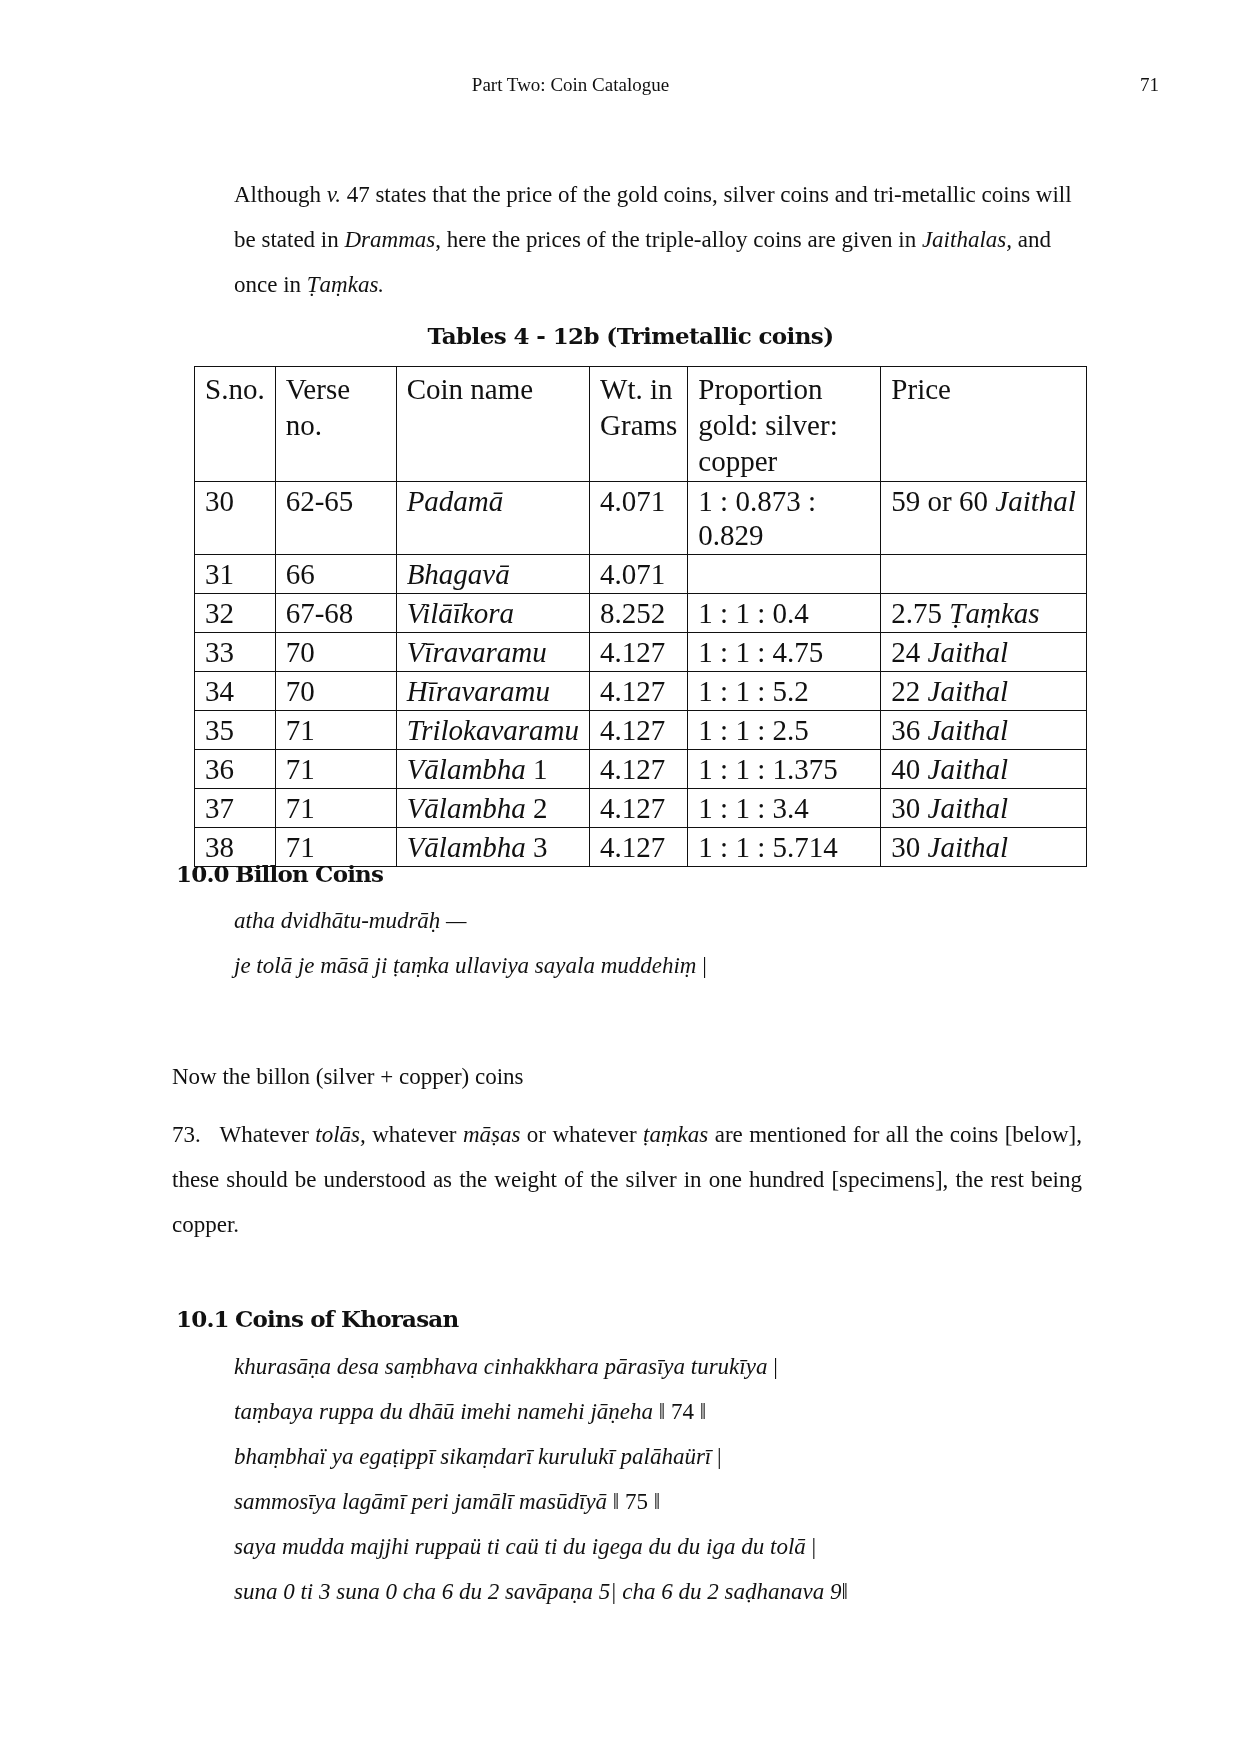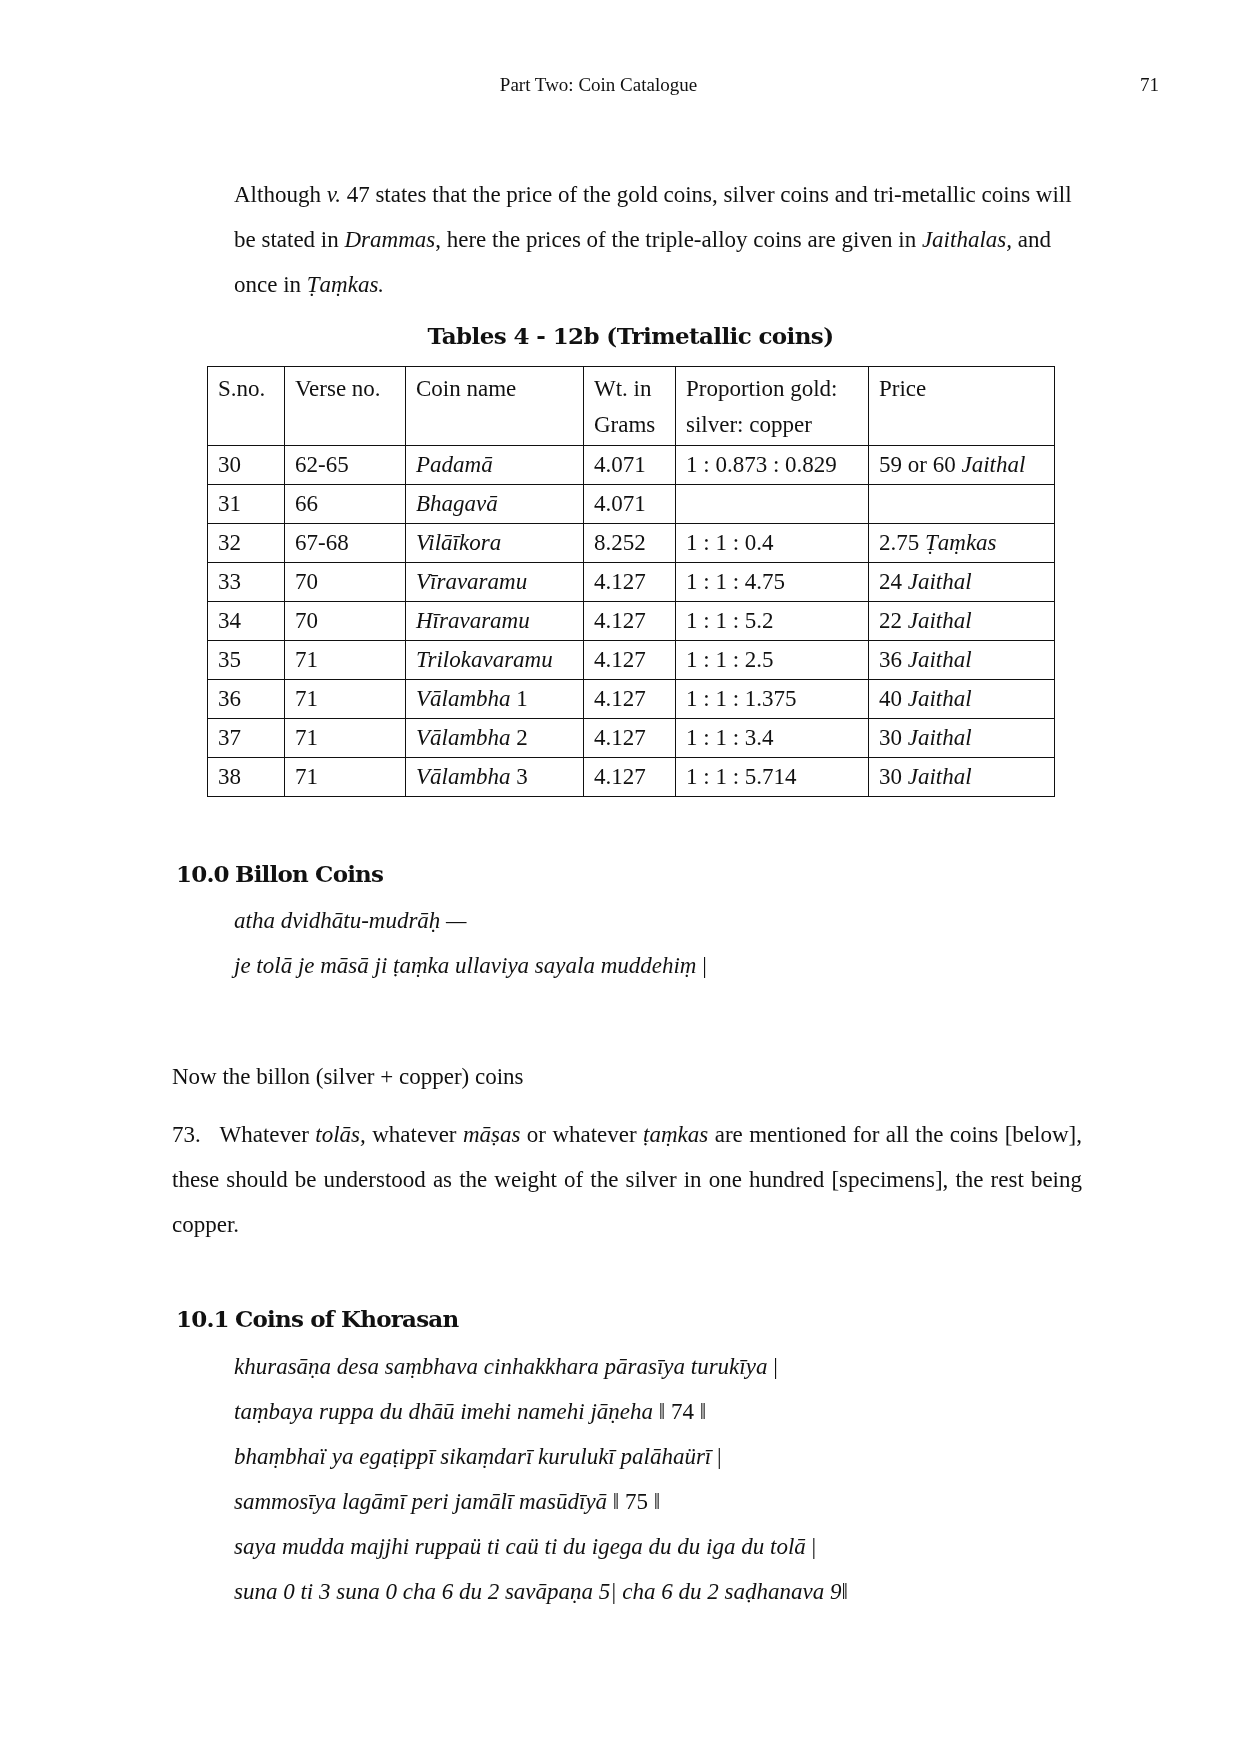--- a/index.html
+++ b/index.html
@@ -1,26 +1,26 @@
 <!DOCTYPE html>
 <html><head>
 <meta charset="utf-8">
 <style>
   html, body { margin: 0; padding: 0; background: #ffffff; }
   body {
     width: 1241px; height: 1754px; position: relative; overflow: hidden;
     font-family: "Liberation Serif", "DejaVu Serif", serif; color: #111;
   }
   .abs { position: absolute; }
-  .running-head { top: 74px; left: 0; width: 1141px; text-align: center; font-size: 19px; padding-left: 28px; }
+  .running-head { top: 74px; left: 0; width: 1141px; text-align: center; font-size: 19px; }
   .page-num { top: 74px; left: 1140px; font-size: 19px; }
   .para { font-size: 23px; line-height: 45px; }
   .intro { top: 172px; left: 234px; width: 852px; }
   .caption { top: 322px; left: 207px; width: 847px; text-align: center; font-size: 23px; font-weight: bold; font-family: "DejaVu Serif", serif; letter-spacing: -0.6px; }
-  table.tbl { position: absolute; top: 366px; left: 207px; border-collapse: collapse; font-size: 23px; padding-left: 16px; }
+  table.tbl { position: absolute; top: 366px; left: 194px; border-collapse: collapse; font-size: 29px; padding-left: 16px; }
   table.tbl td, table.tbl th {
     border: 1.4px solid #111; padding: 2px 10px; vertical-align: top; text-align: left; font-weight: normal; line-height: 34px; height: 33px;
   }
   table.tbl th { line-height: 36px; padding-top: 4px; }
   .c1 { width: 56px; } .c2 { width: 100px; } .c3 { width: 157px; } .c4 { width: 71px; } .c5 { width: 172px; } .c6 { width: 165px; margin-top: 28px; }
   .heading { font-size: 23px; font-weight: bold; font-family: "DejaVu Serif", serif; letter-spacing: -0.8px; margin-top: 12px; }
   .heading .num { display: inline-block; width: 59px; }
   .verse { left: 234px; font-size: 23px; line-height: 45px; font-style: italic; }
   .verse .bar { font-style: normal; }
   .prose { left: 172px; width: 910px; font-size: 23px; line-height: 45px; text-align: justify; }

